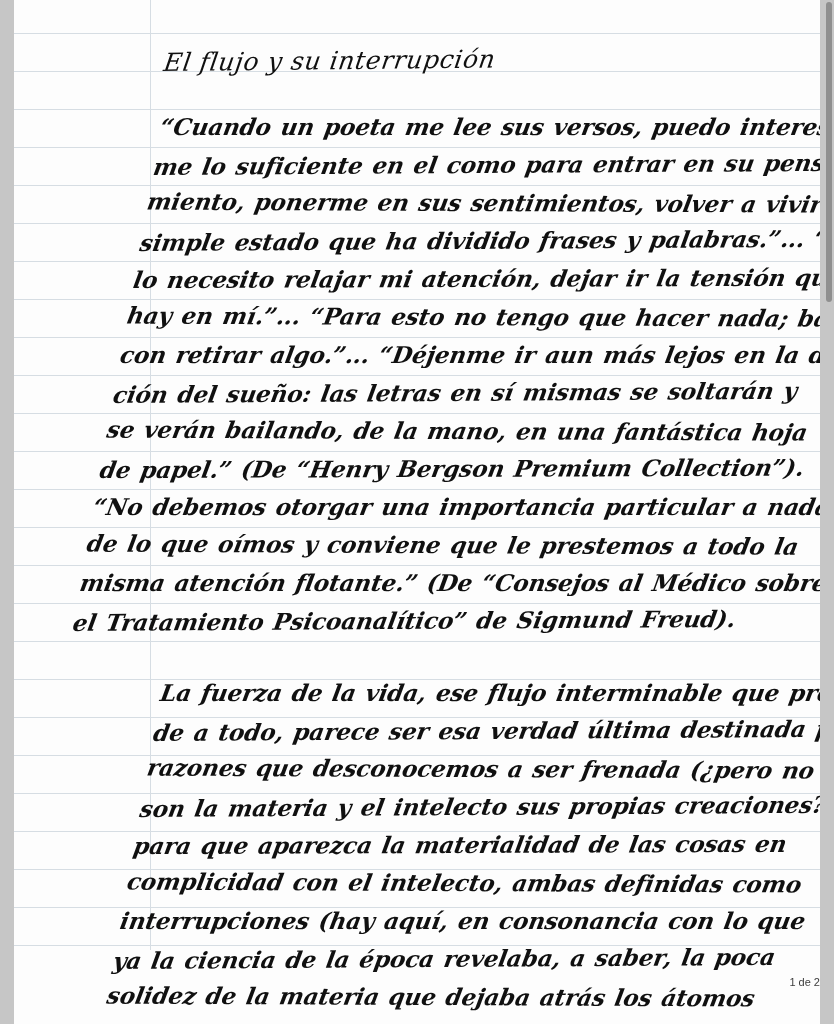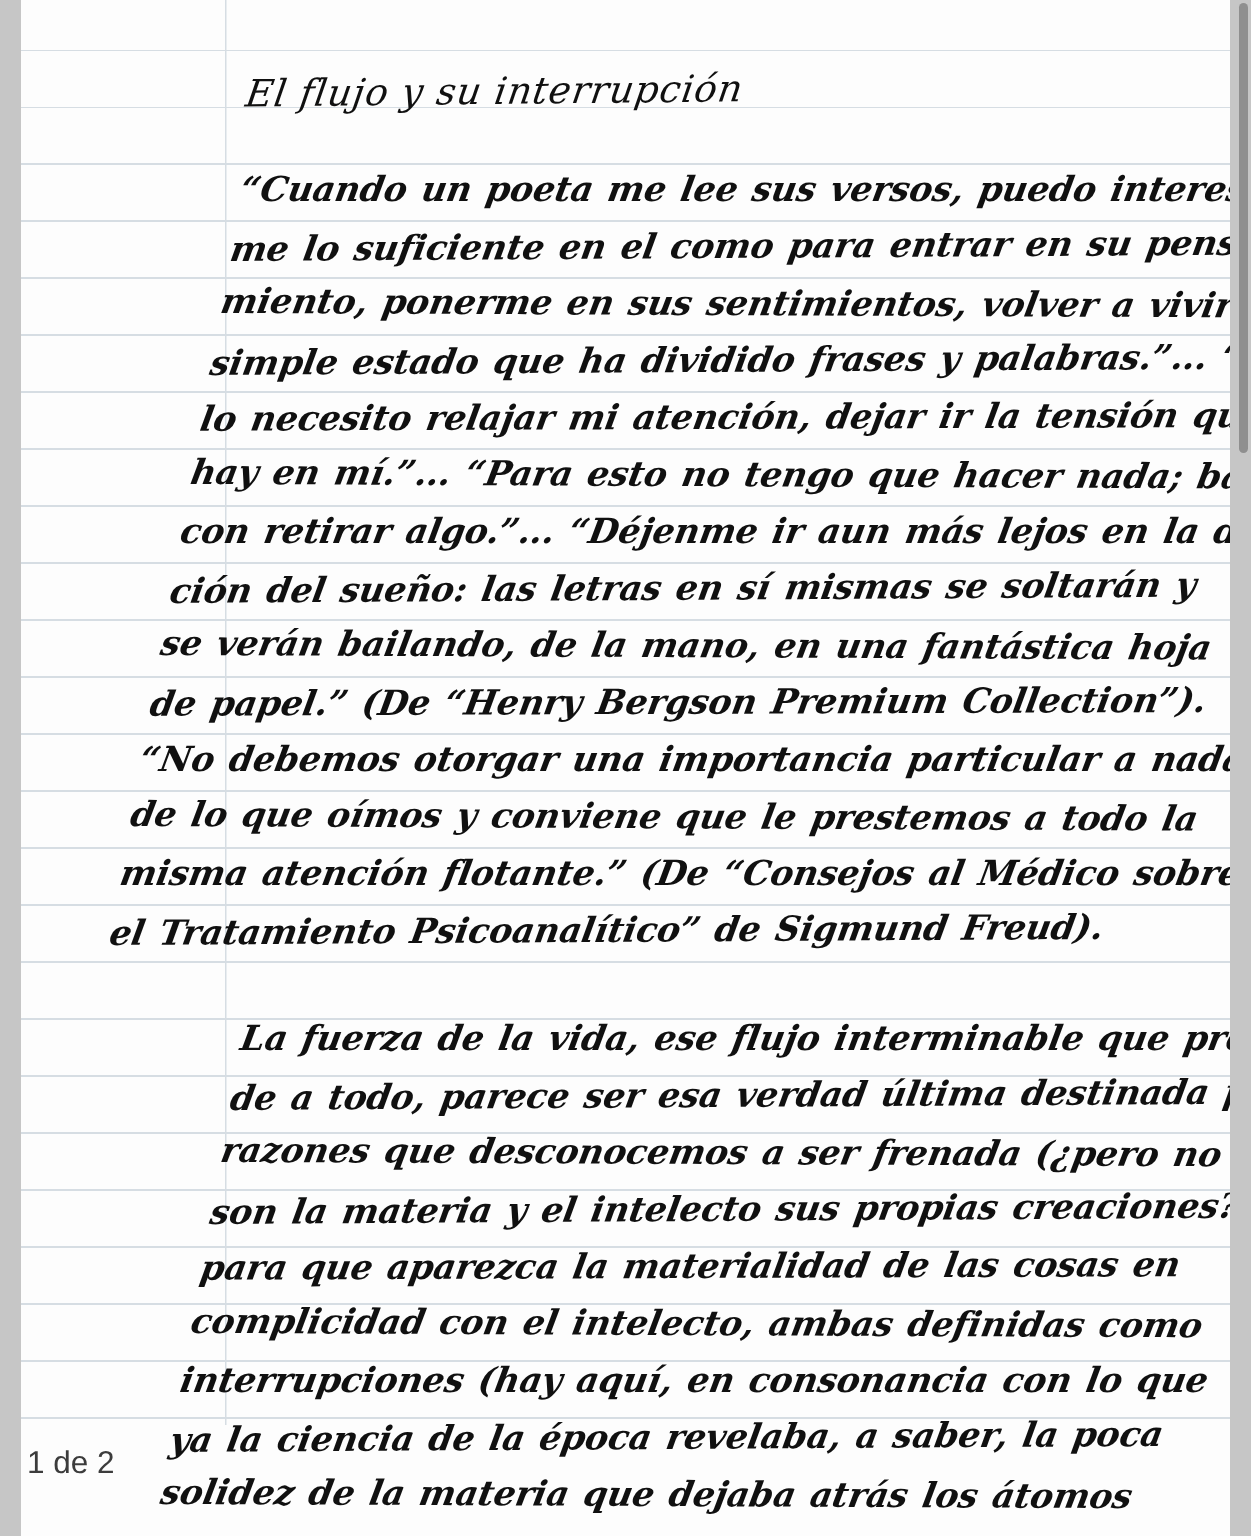--- a/index.html
+++ b/index.html
@@ -112,25 +112,25 @@
   }
 
   
   .para .line:nth-child(2n)   { transform: rotate(-0.35deg); }
   .para .line:nth-child(3n)   { transform: rotate(0.25deg); }
   .para .line:nth-child(5n)   { transform: rotate(-0.2deg); }
 
   
   .footer {
     position: absolute;
-    left: 4px;
+    left: 16px;
     right: 0;
     bottom: 36px;
-    text-align: left;
-    font-size: 21px;
+    text-align: right;
+    font-size: 11px;
     color: #3c3c3c;
     font-family: "Liberation Sans", sans-serif;
   }
 
   
   .scrollbar {
     position: absolute;
     right: 2px;
     top: 2px;
     width: 6px;

